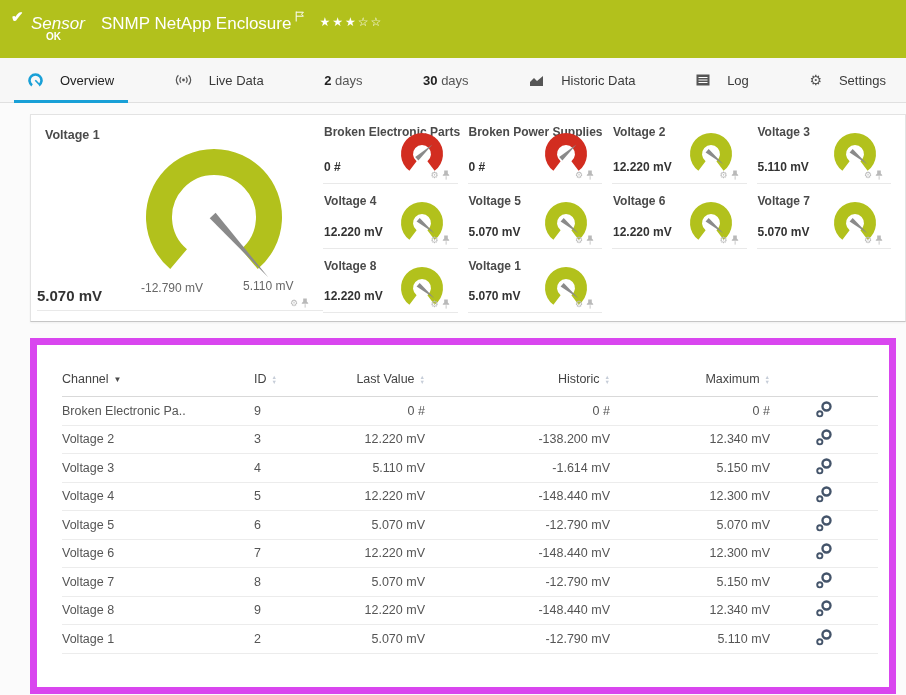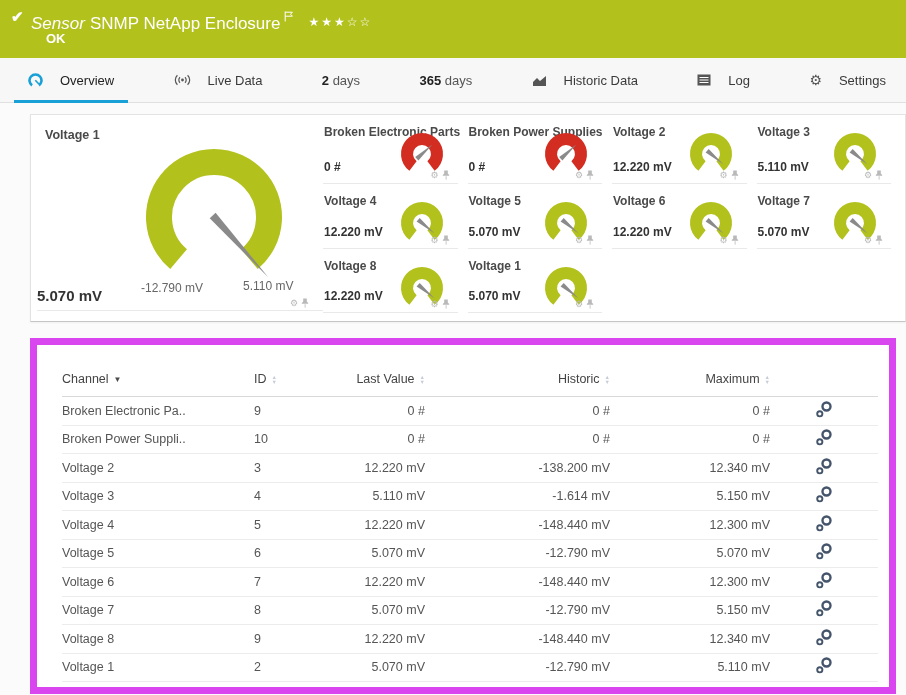--- a/index.html
+++ b/index.html
@@ -4,24 +4,24 @@
 <style>
   html,body{margin:0;padding:0;}
   body{
     width:906px;height:695px;overflow:hidden;background:#fbfbfb;
     font-family:"Liberation Sans",sans-serif;color:#333;
   }
   
   .topbar{height:58px;background:#b2c11c;position:relative;color:#fff;}
   .check{position:absolute;left:11px;top:8px;font-size:15px;font-weight:700;}
   .line1{position:absolute;left:31px;top:7px;font-size:17px;white-space:nowrap;}
-  .kind{font-style:italic;margin-right:5px;}
+  .kind{font-style:italic;margin-right:16px;}
   .flag{margin-left:4px;vertical-align:7px;}
   .stars{margin-left:14px;font-size:12px;letter-spacing:2px;vertical-align:3px;cursor:pointer;}
-  .status-ok{position:absolute;left:46px;top:31px;font-size:13px;font-weight:700;}
+  .status-ok{position:absolute;left:46px;top:31px;font-size:10px;font-weight:700;}
   
   .tabbar{height:44px;background:#f7f7f7;border-bottom:1px solid #e0e0e0;
     display:flex;justify-content:space-between;align-items:stretch;padding:0 6px 0 14px;}
   .tab{display:flex;align-items:center;gap:17px;padding:0 14px;font-size:13px;color:#3a3a3a;
     cursor:pointer;position:relative;white-space:nowrap;}
   .tab.active::after{content:"";position:absolute;left:0;right:0;bottom:-1px;height:3px;background:#19a0d7;}
   .tab.active{color:#222;}
   .tab b{font-weight:700;color:#222;}
   .tab .days{color:#555;}
   .ticon{display:inline-flex;align-items:center;}
@@ -92,21 +92,21 @@
           <circle cx="8.5" cy="7" r="1.4" fill="#555"></circle>
           <path d="M6 4.3 A3.7 3.7 0 0 0 6 9.7 M3.4 2.2 A6.6 6.6 0 0 0 3.4 11.8 M11 4.3 A3.7 3.7 0 0 1 11 9.7 M13.6 2.2 A6.6 6.6 0 0 1 13.6 11.8" fill="none" stroke="#555" stroke-width="1.2"></path>
         </svg>
       </span>
       <span class="tab-label">Live Data</span>
     </div>
     <div class="tab">
       <span class="tab-label"><b>2</b><span class="days"> days</span></span>
     </div>
     <div class="tab">
-      <span class="tab-label"><b>365</b><span class="days"> days</span></span>
+      <span class="tab-label"><b>30</b><span class="days"> days</span></span>
     </div>
     <div class="tab">
       <span class="ticon">
         <svg width="15" height="13" viewBox="0 0 15 13">
           <polygon points="1,12 1,8 5,4 8,7 14,2 14,12" fill="#555"></polygon>
         </svg>
       </span>
       <span class="tab-label">Historic Data</span>
     </div>
     <div class="tab">
@@ -339,31 +339,20 @@
           <td>9</td>
           <td class="al-r">0 #</td>
           <td class="al-r">0 #</td>
           <td class="al-r">0 #</td>
           <td class="al-c"><span class="ch-settings"><svg width="19" height="19" viewBox="0 0 19 19">
                 <circle cx="11.5" cy="6.5" r="4" fill="none" stroke="#44546a" stroke-width="2.4"></circle>
                 <circle cx="4.8" cy="13.8" r="2.6" fill="none" stroke="#44546a" stroke-width="1.9"></circle>
               </svg></span></td>
         </tr>
         <tr>
-          <td>Broken Power Suppli..</td>
-          <td>10</td>
-          <td class="al-r">0 #</td>
-          <td class="al-r">0 #</td>
-          <td class="al-r">0 #</td>
-          <td class="al-c"><span class="ch-settings"><svg width="19" height="19" viewBox="0 0 19 19">
-                <circle cx="11.5" cy="6.5" r="4" fill="none" stroke="#44546a" stroke-width="2.4"></circle>
-                <circle cx="4.8" cy="13.8" r="2.6" fill="none" stroke="#44546a" stroke-width="1.9"></circle>
-              </svg></span></td>
-        </tr>
-        <tr>
           <td>Voltage 2</td>
           <td>3</td>
           <td class="al-r">12.220 mV</td>
           <td class="al-r">-138.200 mV</td>
           <td class="al-r">12.340 mV</td>
           <td class="al-c"><span class="ch-settings"><svg width="19" height="19" viewBox="0 0 19 19">
                 <circle cx="11.5" cy="6.5" r="4" fill="none" stroke="#44546a" stroke-width="2.4"></circle>
                 <circle cx="4.8" cy="13.8" r="2.6" fill="none" stroke="#44546a" stroke-width="1.9"></circle>
               </svg></span></td>
         </tr>

